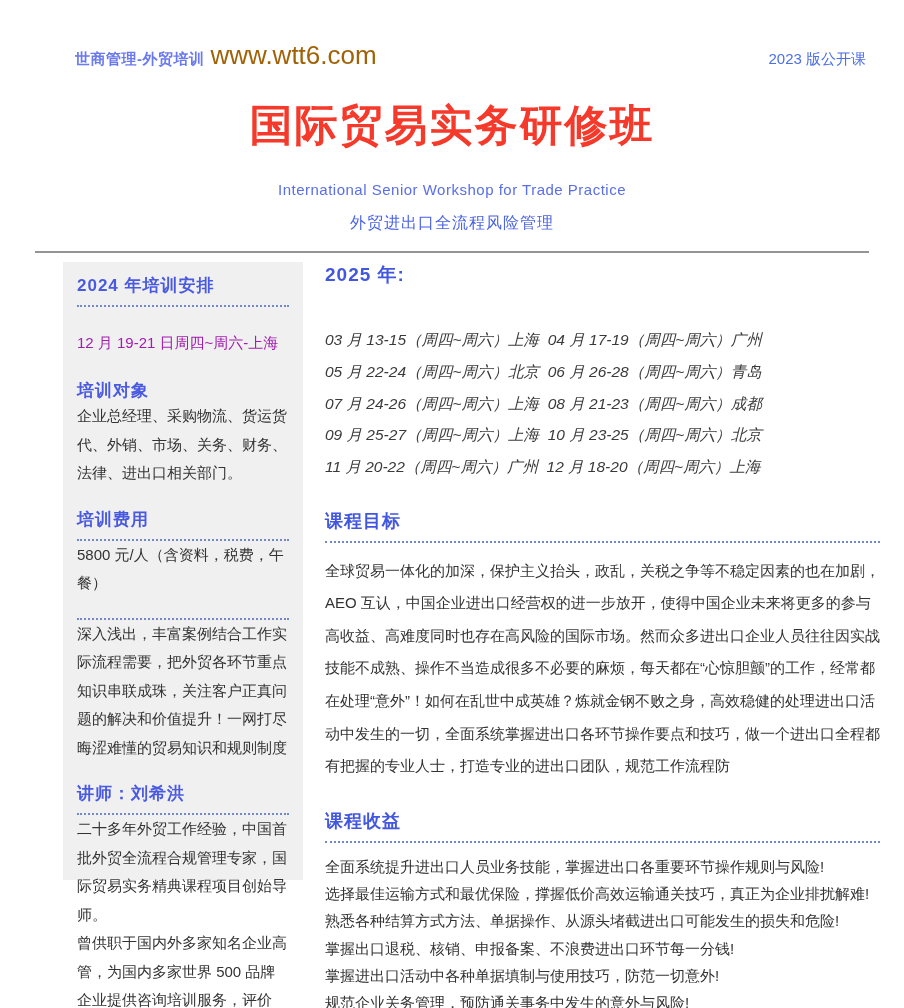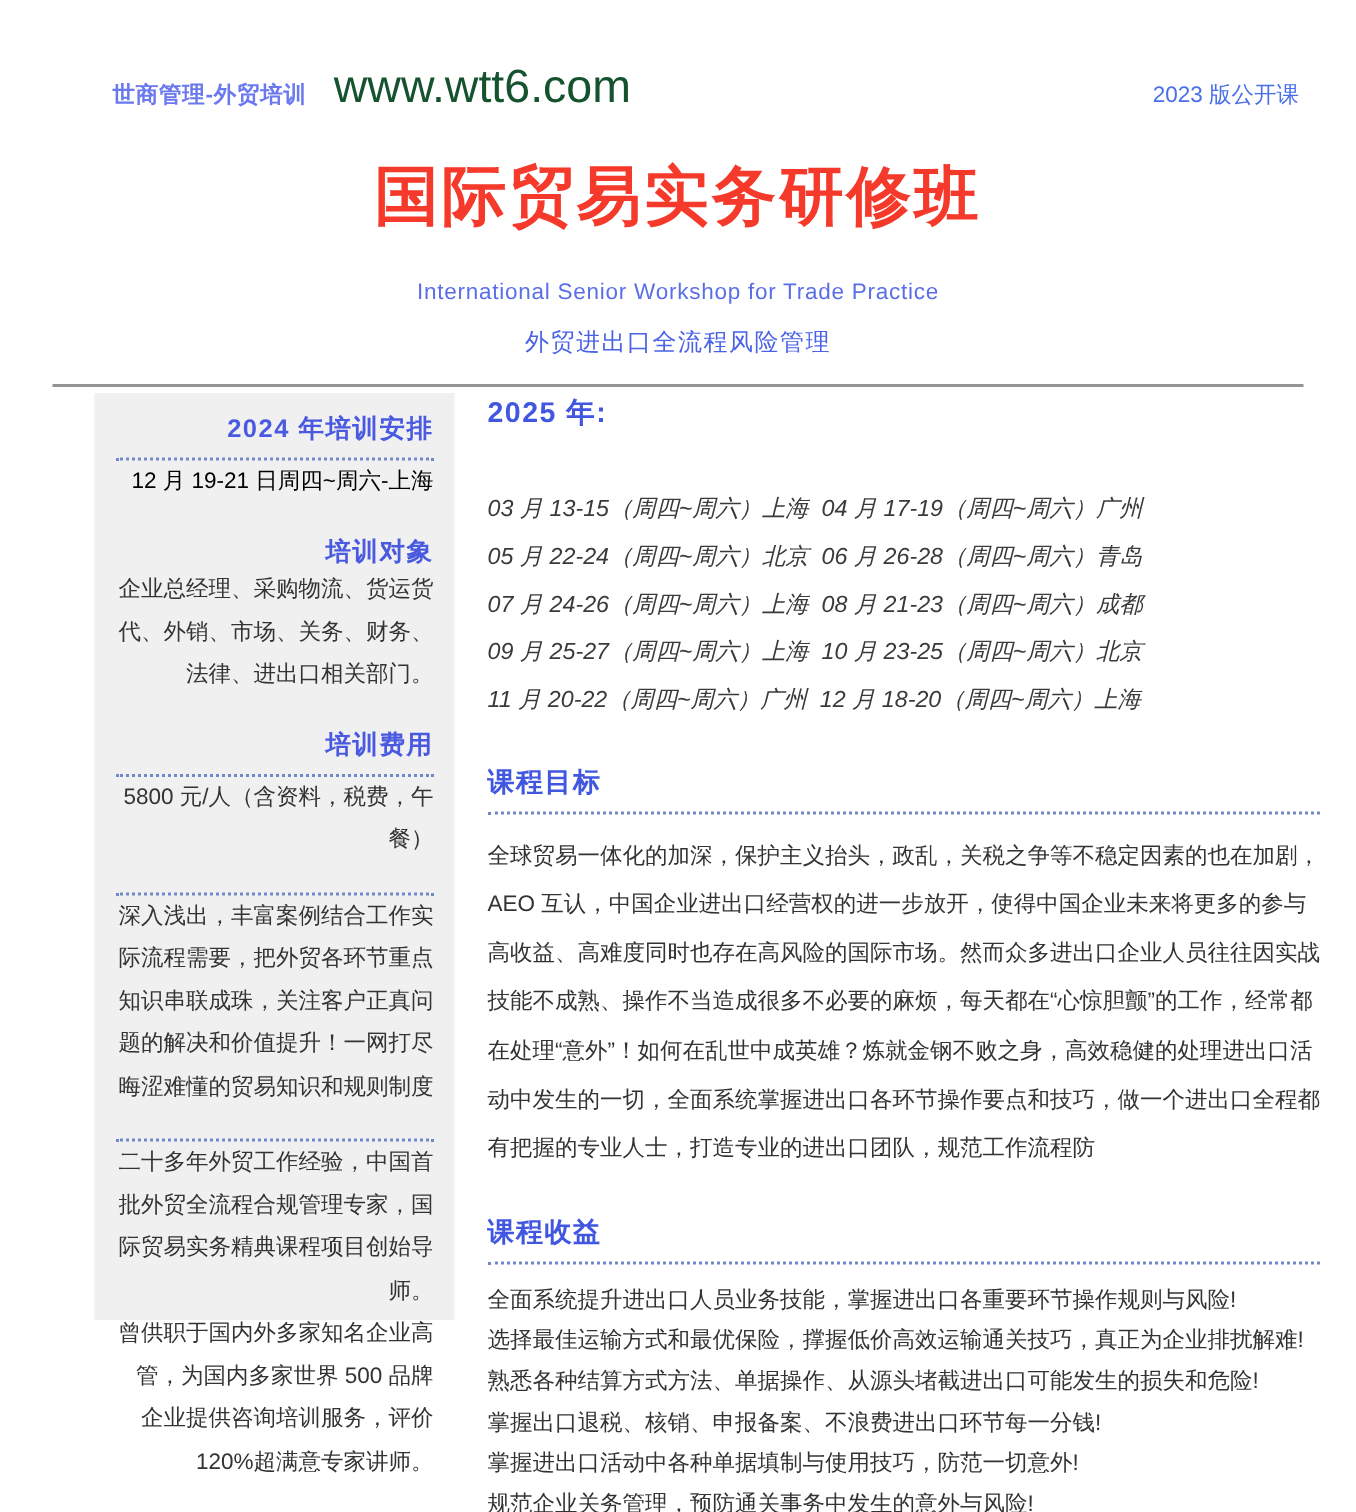--- a/index.html
+++ b/index.html
@@ -12,21 +12,21 @@
     overflow: hidden;
   }
   .page { position: relative; width: 904px; height: 880px; background: #fff; }
 
   
   .topbar {
     display: flex; align-items: baseline;
     padding: 40px 38px 0 75px;
   }
   .brand { font-size: 15px; font-weight: bold; color: #6b79ee; letter-spacing: .5px; }
-  .site-url { font-size: 31px; color: #14532d; margin-left: 18px; }
+  .site-url { font-size: 26px; color: #a16207; margin-left: 6px; }
   .edition { margin-left: auto; font-size: 15px; color: #4a6fe8; }
 
   
   .title-block { text-align: center; }
   .main-title {
     margin-top: 26px;
     font-size: 43px; font-weight: bold; color: #f5392a;
     letter-spacing: 2px;
   }
   .subtitle-en { margin-top: 26px; font-size: 15px; color: #5a6ee8; letter-spacing: .5px; text-align: center; }
@@ -40,29 +40,28 @@
   .columns {
     position: absolute; top: 262px; left: 63px; right: 24px; bottom: 0;
     display: flex;
   }
 
   
   .sidebar {
     width: 240px; flex: 0 0 240px;
     background: #f0f0f0;
     padding: 12px 14px 10px 14px;
-    text-align: right;
   }
   .side-heading {
     font-size: 17px; font-weight: bold; color: #4a5ae0;
     letter-spacing: 1px;
   }
   .dotline { border-bottom: 2px dotted #7189c9; margin-top: 8px; }
   .side-text { font-size: 15px; color: #333; line-height: 1.9; }
-  .side-sched { margin-top: 4px; font-size: 15px; color: #000000; }
+  .side-sched { margin-top: 27px; font-size: 15px; color: #a21caf; }
   .side-section { margin-top: 26px; }
   .side-section.tight { margin-top: 20px; }
   .side-para { }
 
   
   .main-col { flex: 1 1 auto; margin-left: 22px; padding-top: 0; }
   .main-heading-2025 { font-size: 19px; font-weight: bold; color: #4257e0; letter-spacing: 1px; }
   .sched-block { margin-top: 36px; }
   .sched-row { font-size: 15.5px; color: #3a3a3a; line-height: 2.05; white-space: pre-wrap; font-style: italic; }
 
@@ -115,20 +114,21 @@
         <div class="dotline"></div>
         <div class="side-text side-para">5800 元/人（含资料，税费，午餐）</div>
       </div>
 
       <div class="side-section tight">
         <div class="dotline"></div>
         <div class="side-text side-para">深入浅出，丰富案例结合工作实际流程需要，把外贸各环节重点知识串联成珠，关注客户正真问题的解决和价值提升！一网打尽晦涩难懂的贸易知识和规则制度</div>
       </div>
 
       <div class="side-section tight">
+        <div class="side-heading">讲师：刘希洪</div>
         <div class="dotline"></div>
         <div class="side-text side-para">二十多年外贸工作经验，中国首批外贸全流程合规管理专家，国际贸易实务精典课程项目创始导师。</div>
         <div class="side-text">曾供职于国内外多家知名企业高管，为国内多家世界 500 品牌企业提供咨询培训服务，评价 120%超满意专家讲师。</div>
       </div>
 
     </div>
 
     <div class="main-col">
 
       <div class="main-heading-2025">2025 年:</div>

